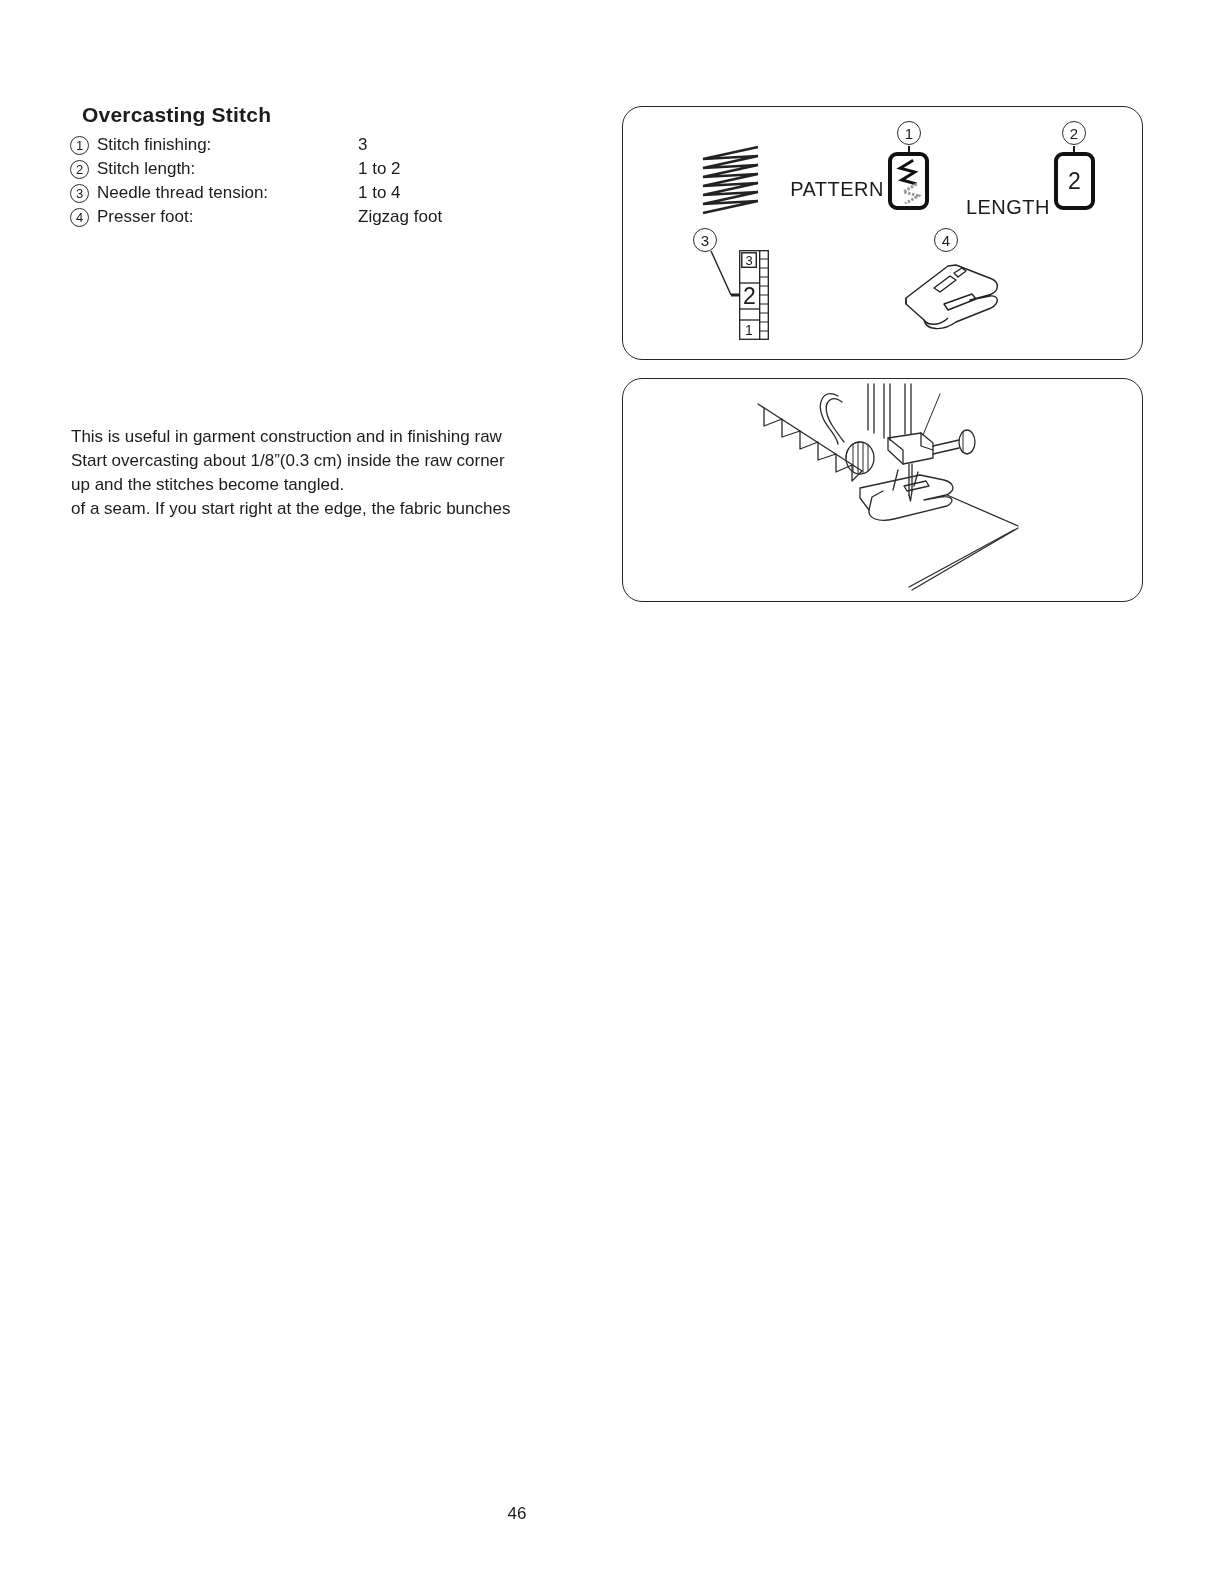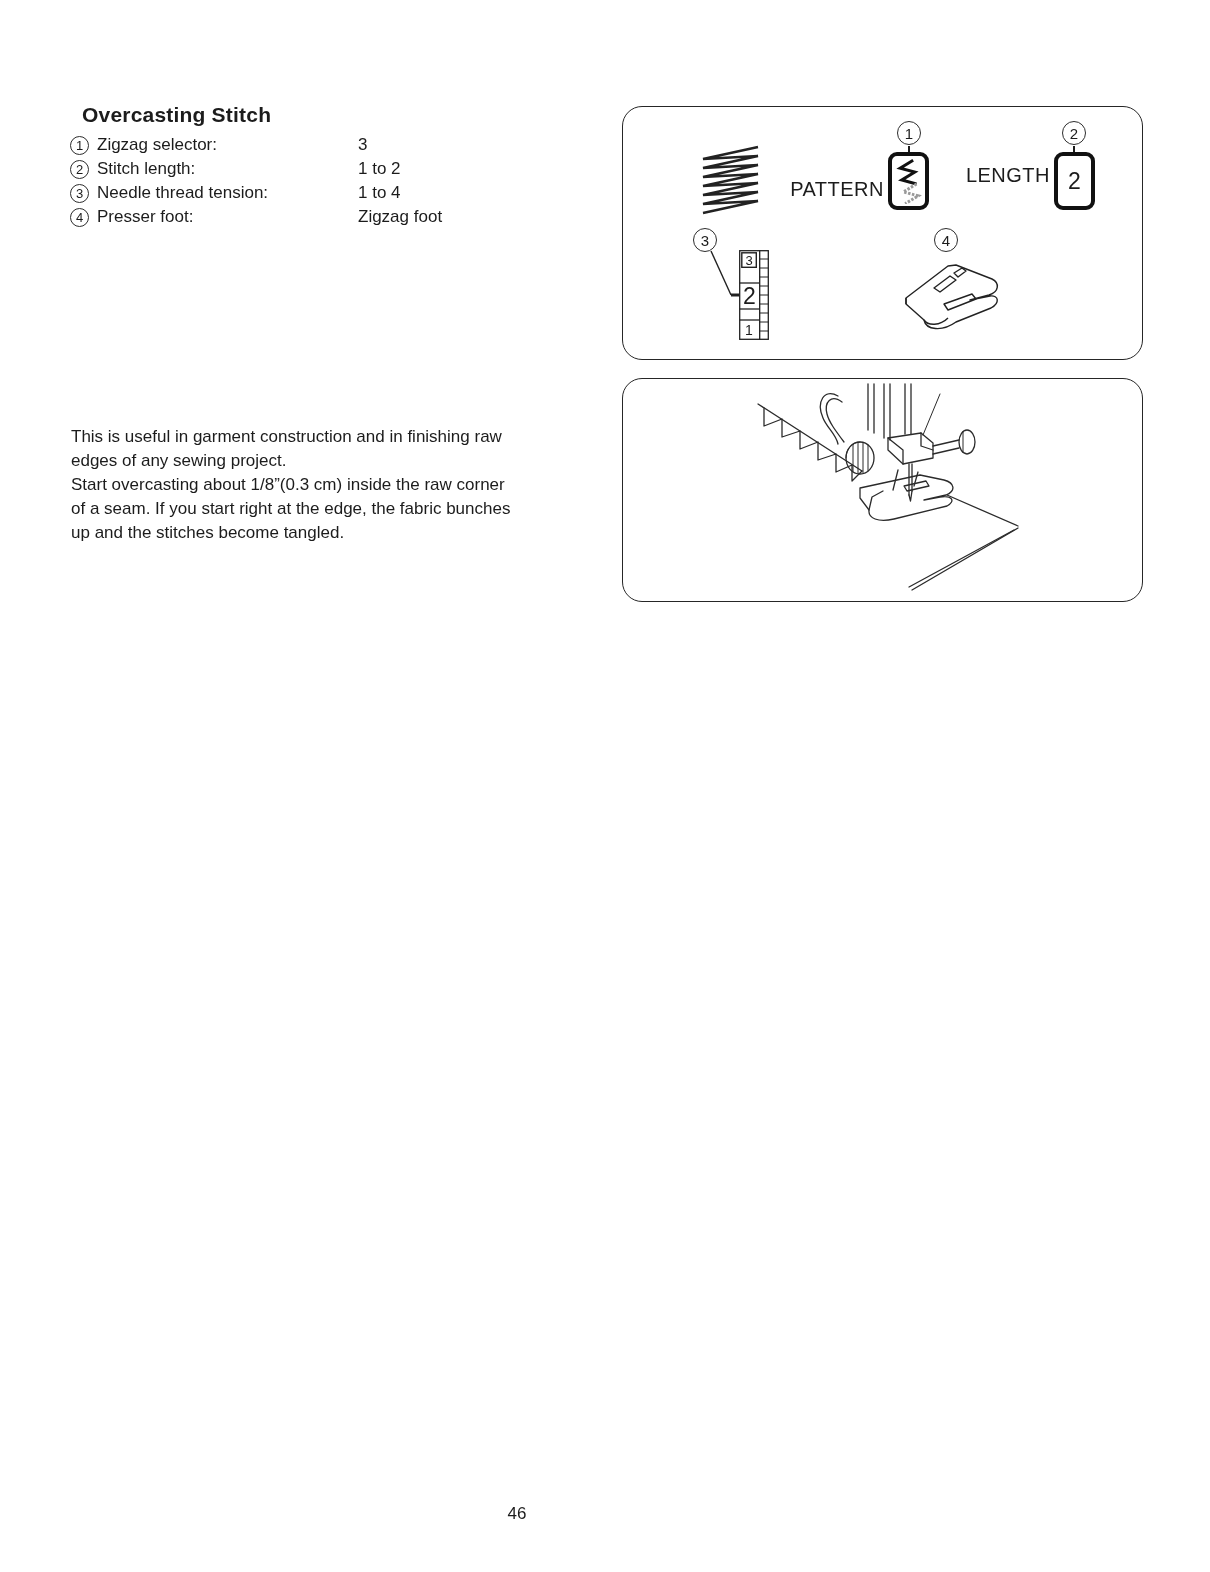--- a/index.html
+++ b/index.html
@@ -75,21 +75,21 @@
 </head>
 <body>
 
 <div class="page">
 
   <h1 class="abs title">Overcasting Stitch</h1>
 
   <div class="abs settings">
     <div class="setting-row">
       <span class="num-circle">1</span>
-      <span>Zigzag selector:</span>
+      <span>Stitch finishing:</span>
       <span class="setting-value">3</span>
     </div>
     <div class="setting-row">
       <span class="num-circle">2</span>
       <span>Stitch length:</span>
       <span class="setting-value">1 to 2</span>
     </div>
     <div class="setting-row">
       <span class="num-circle">3</span>
       <span>Needle thread tension:</span>
@@ -97,24 +97,23 @@
     </div>
     <div class="setting-row">
       <span class="num-circle">4</span>
       <span>Presser foot:</span>
       <span class="setting-value">Zigzag foot</span>
     </div>
   </div>
 
   <div class="abs body-text">
     <div>This is useful in garment construction and in finishing raw</div>
-    <div>edges of any sewing project.</div>
     <div>Start overcasting about 1/8”(0.3 cm) inside the raw corner</div>
+    <div>up and the stitches become tangled.</div>
     <div>of a seam. If you start right at the edge, the fabric bunches</div>
-    <div>up and the stitches become tangled.</div>
   </div>
 
   <div class="abs dbox box1"></div>
 
   <svg class="abs" style="left:700px; top:144px;" width="62" height="74" viewBox="0 0 62 74">
     <polyline class="ink-stroke" stroke-width="2.4" points="58,3 3,15 58,12 3,24 58,21 3,33 58,30 3,42 58,39 3,51 58,48 3,60 58,57 3,69"></polyline>
   </svg>
 
   <div class="abs badge" style="left:897px; top:121px;">1</div>
   <div class="abs tickline" style="left:908px; top:146px;"></div>
@@ -123,21 +122,21 @@
     <svg width="26" height="46" viewBox="0 0 26 46">
       <g transform="rotate(-8 13 23)">
         <polyline points="20,3 6,9 20,15 6,21 20,27" fill="none" stroke="#111" stroke-width="3"></polyline>
         <polyline points="20,27 6,33 20,39 6,45" fill="none" stroke="#9a9a9a" stroke-width="3" stroke-dasharray="2.5,1.5"></polyline>
       </g>
     </svg>
   </div>
 
   <div class="abs badge" style="left:1062px; top:121px;">2</div>
   <div class="abs tickline" style="left:1073px; top:146px;"></div>
-  <div class="abs setting-word" style="left:944px; top:156px; width:106px;">LENGTH</div>
+  <div class="abs setting-word" style="left:944px; top:188px; width:106px;">LENGTH</div>
   <div class="abs value-box" style="left:1054px; top:152px;">
     <span class="length-digit">2</span>
   </div>
 
   <div class="abs badge" style="left:693px; top:228px;">3</div>
   <svg class="abs" style="left:707px; top:249px;" width="40" height="52" viewBox="0 0 40 52">
     <line x1="4" y1="2" x2="24" y2="46" stroke="#222" stroke-width="1.4"></line>
     <line x1="24" y1="46" x2="37" y2="46" stroke="#222" stroke-width="3"></line>
   </svg>
   <svg class="abs" style="left:739px; top:250px;" width="30" height="90" viewBox="0 0 30 90">

